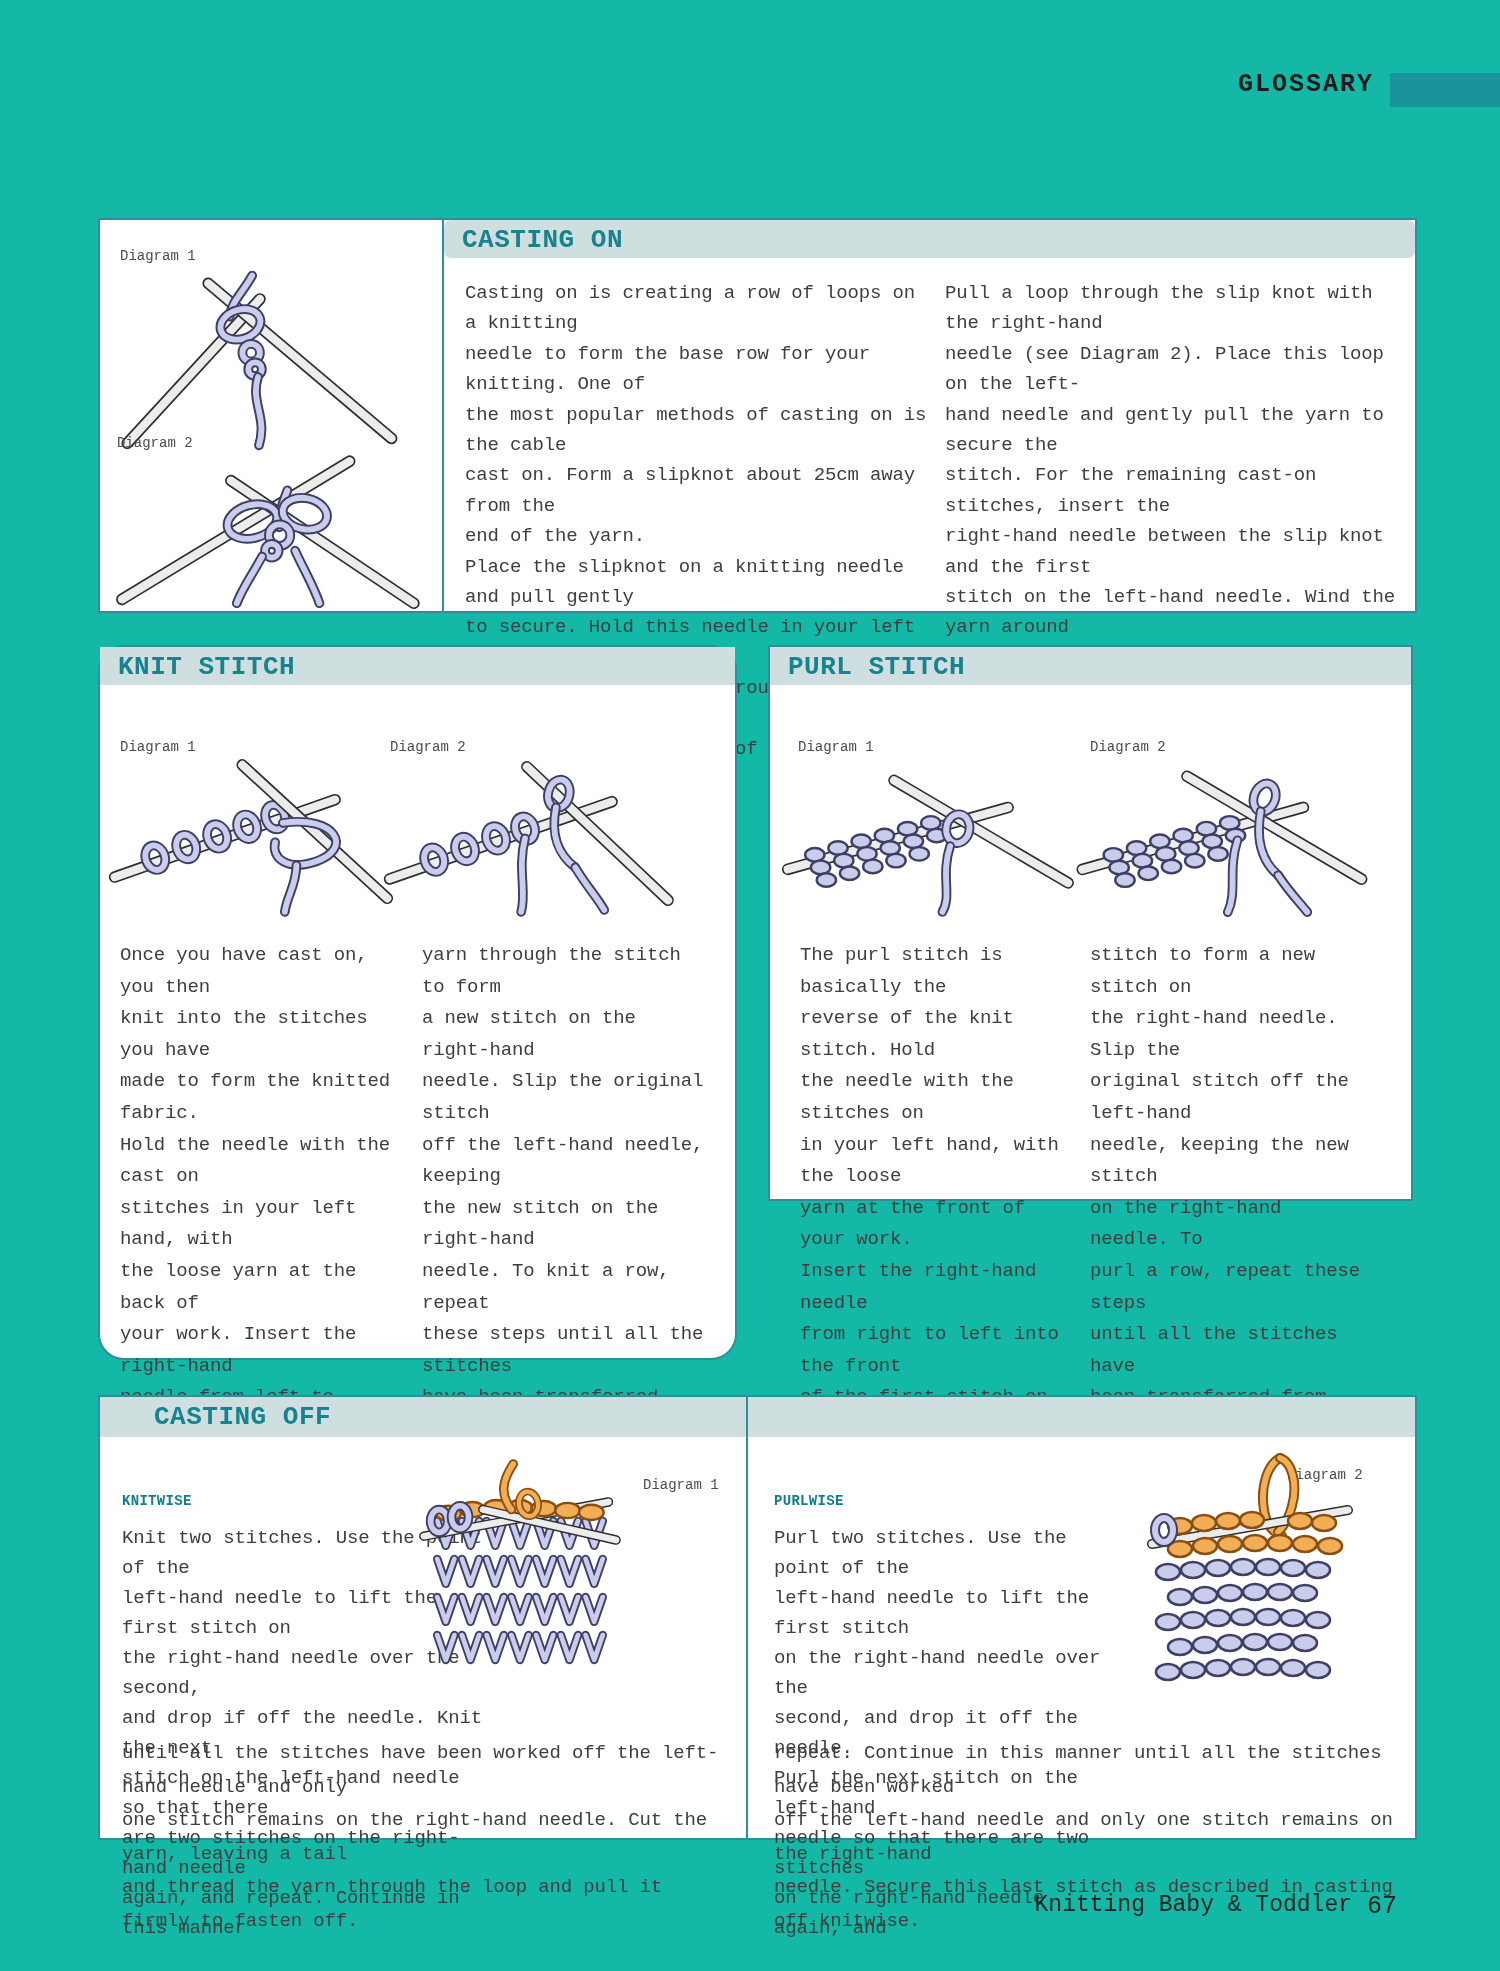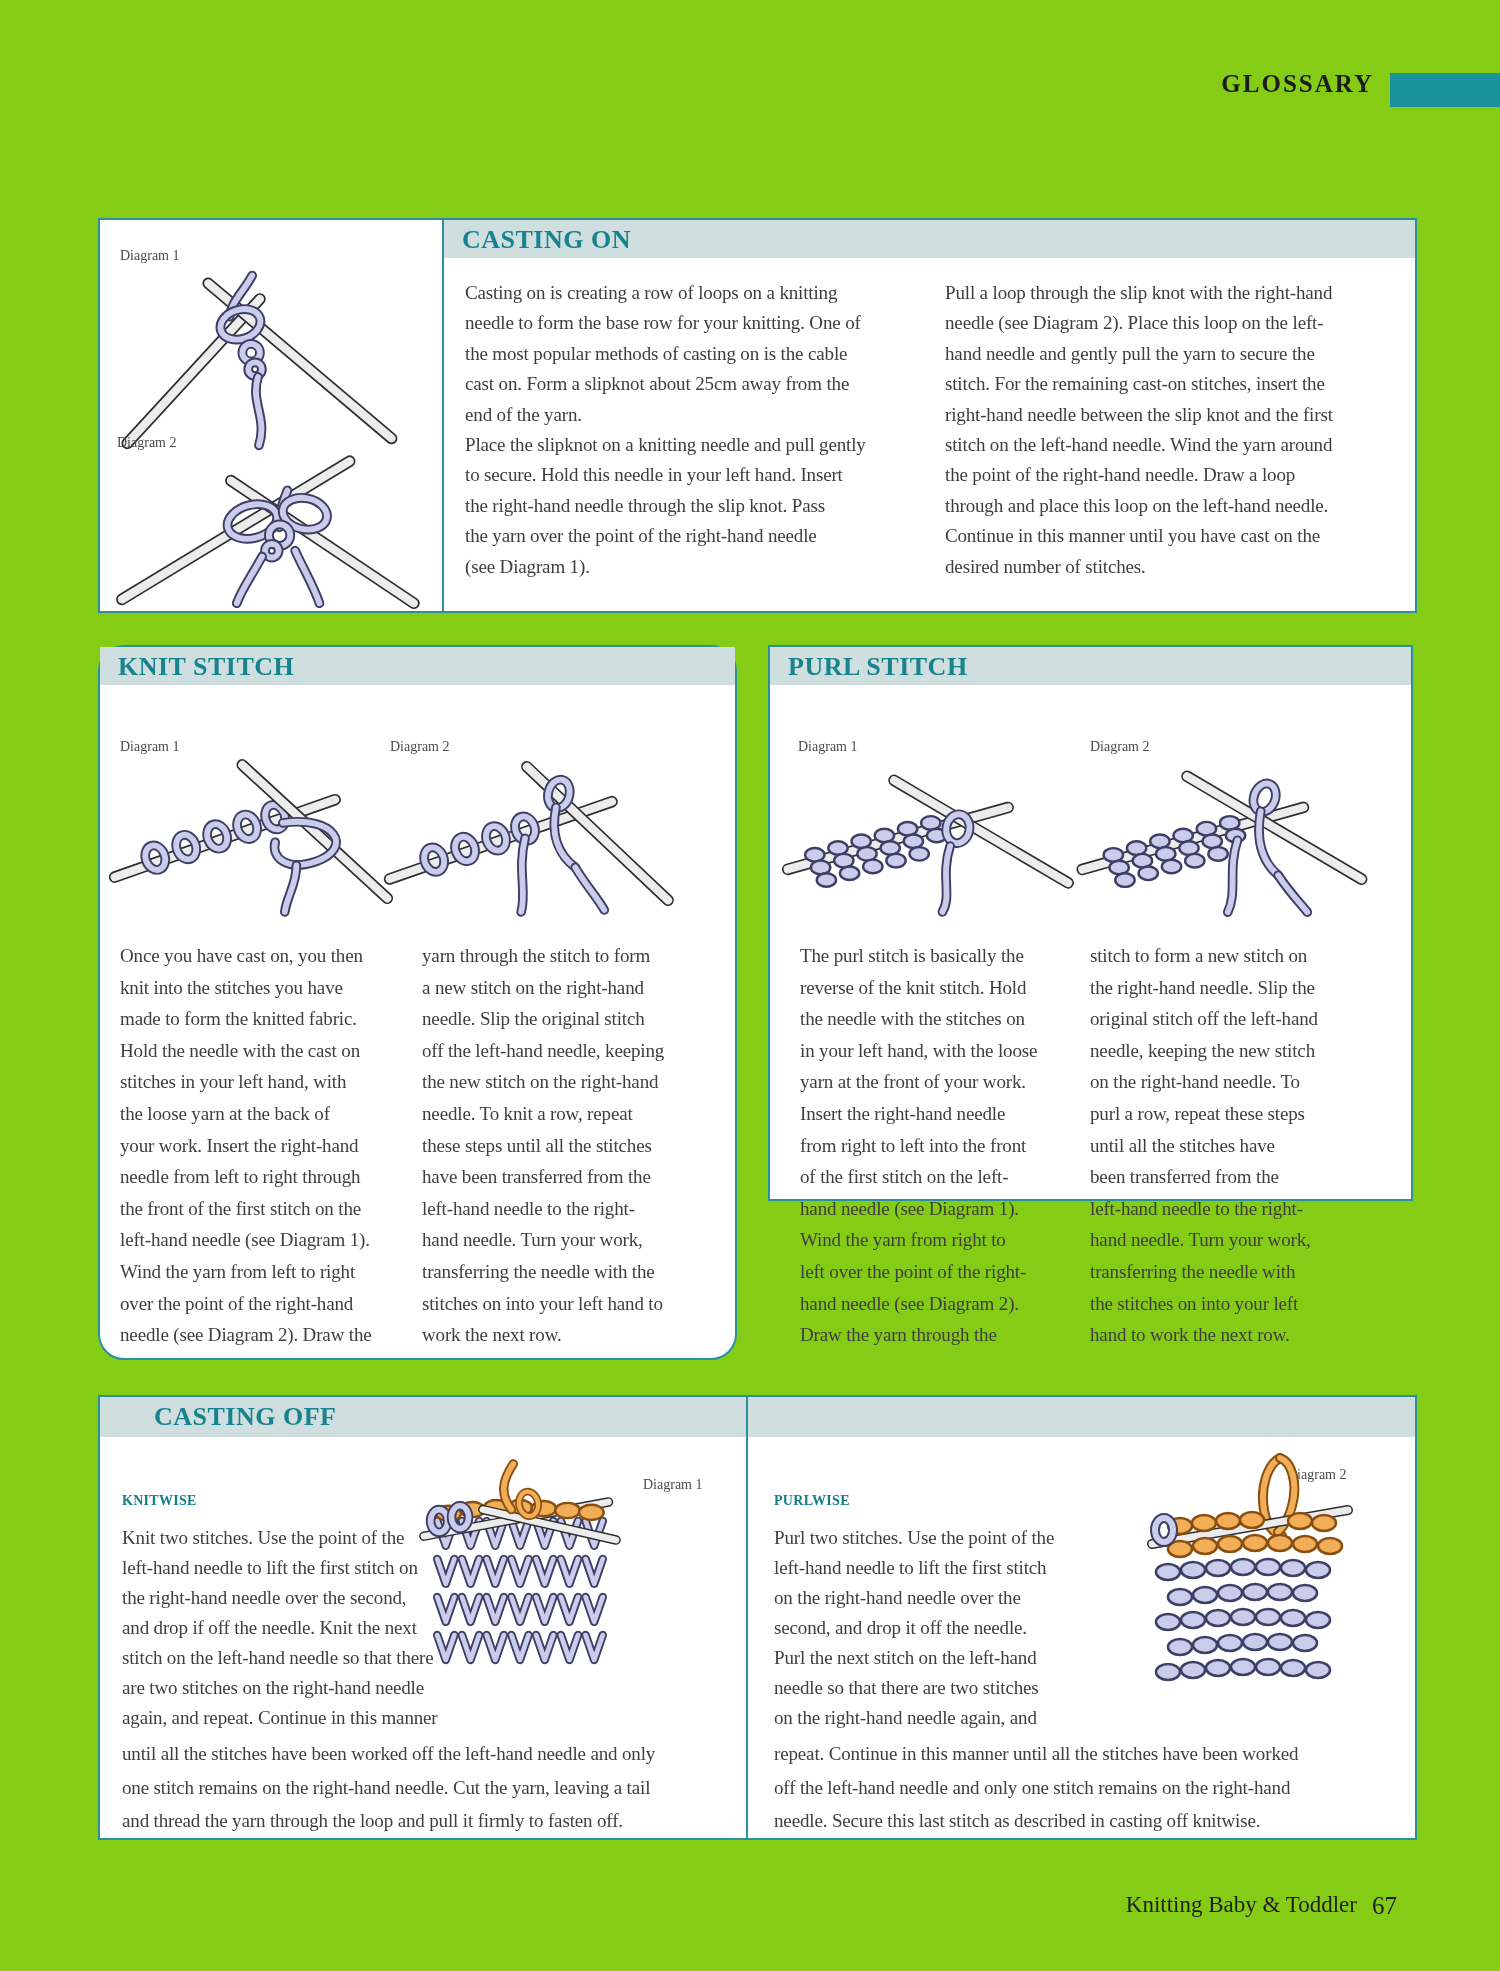--- a/index.html
+++ b/index.html
@@ -1,17 +1,17 @@
 <!DOCTYPE html>
 <html><head>
 <meta charset="utf-8">
 <style>
   html,body{margin:0;padding:0;background:#ffffff;}
-  #page{position:relative;width:1500px;height:1971px;background:#84cc16;overflow:hidden;
-        font-family:Liberation Serif, serif;}
+  #page{position:relative;width:1500px;height:1971px;background:#14b8a6;overflow:hidden;
+        font-family:Liberation Mono, monospace;}
   
   #glossary-title{position:absolute;top:70px;right:126px;font-size:25px;font-weight:bold;
         letter-spacing:2px;color:#1c1c1c;}
   #glossary-tab{position:absolute;top:73px;right:0;width:110px;height:34px;background:#1a939d;}
   
   .box{position:absolute;background:#fff;border:2px solid #2b909b;box-sizing:border-box;}
   .bar{position:absolute;left:0;right:0;top:0;height:38px;background:#cfdfdf;}
   .bar-title{font-size:26px;font-weight:bold;color:#17838e;letter-spacing:0.5px;
         padding:5px 0 0 18px;white-space:nowrap;}
   .vdiv{position:absolute;top:0;bottom:0;width:2px;background:#2b909b;}
@@ -47,21 +47,21 @@
 </head>
 <body>
 
 <div id="page">
 
   <div id="glossary-title">GLOSSARY</div>
   <div id="glossary-tab"></div>
 
   <div class="box" style="left:98px;top:218px;width:1319px;height:395px;">
     <div class="vdiv" style="left:342px;"></div>
-    <div class="bar" style="left:344px;">
+    <div class="bar" style="left:344px;border-radius:7px;">
       <div class="bar-title">CASTING ON</div>
     </div>
 
     <div class="dlabel" style="left:20px;top:28px;">Diagram 1</div>
     <svg style="left:2px;top:40px;" width="310" height="195" viewBox="0 0 310 200">
       <line class="no" x1="22" y1="188" x2="158" y2="40"></line>
         <line class="ni" x1="22" y1="188" x2="158" y2="40"></line>
       <line class="no" x1="105" y1="24" x2="293" y2="183"></line>
         <line class="ni" x1="105" y1="24" x2="293" y2="183"></line>
       <path class="yo" d="M150,16 C140,34 128,44 127,58"></path>

